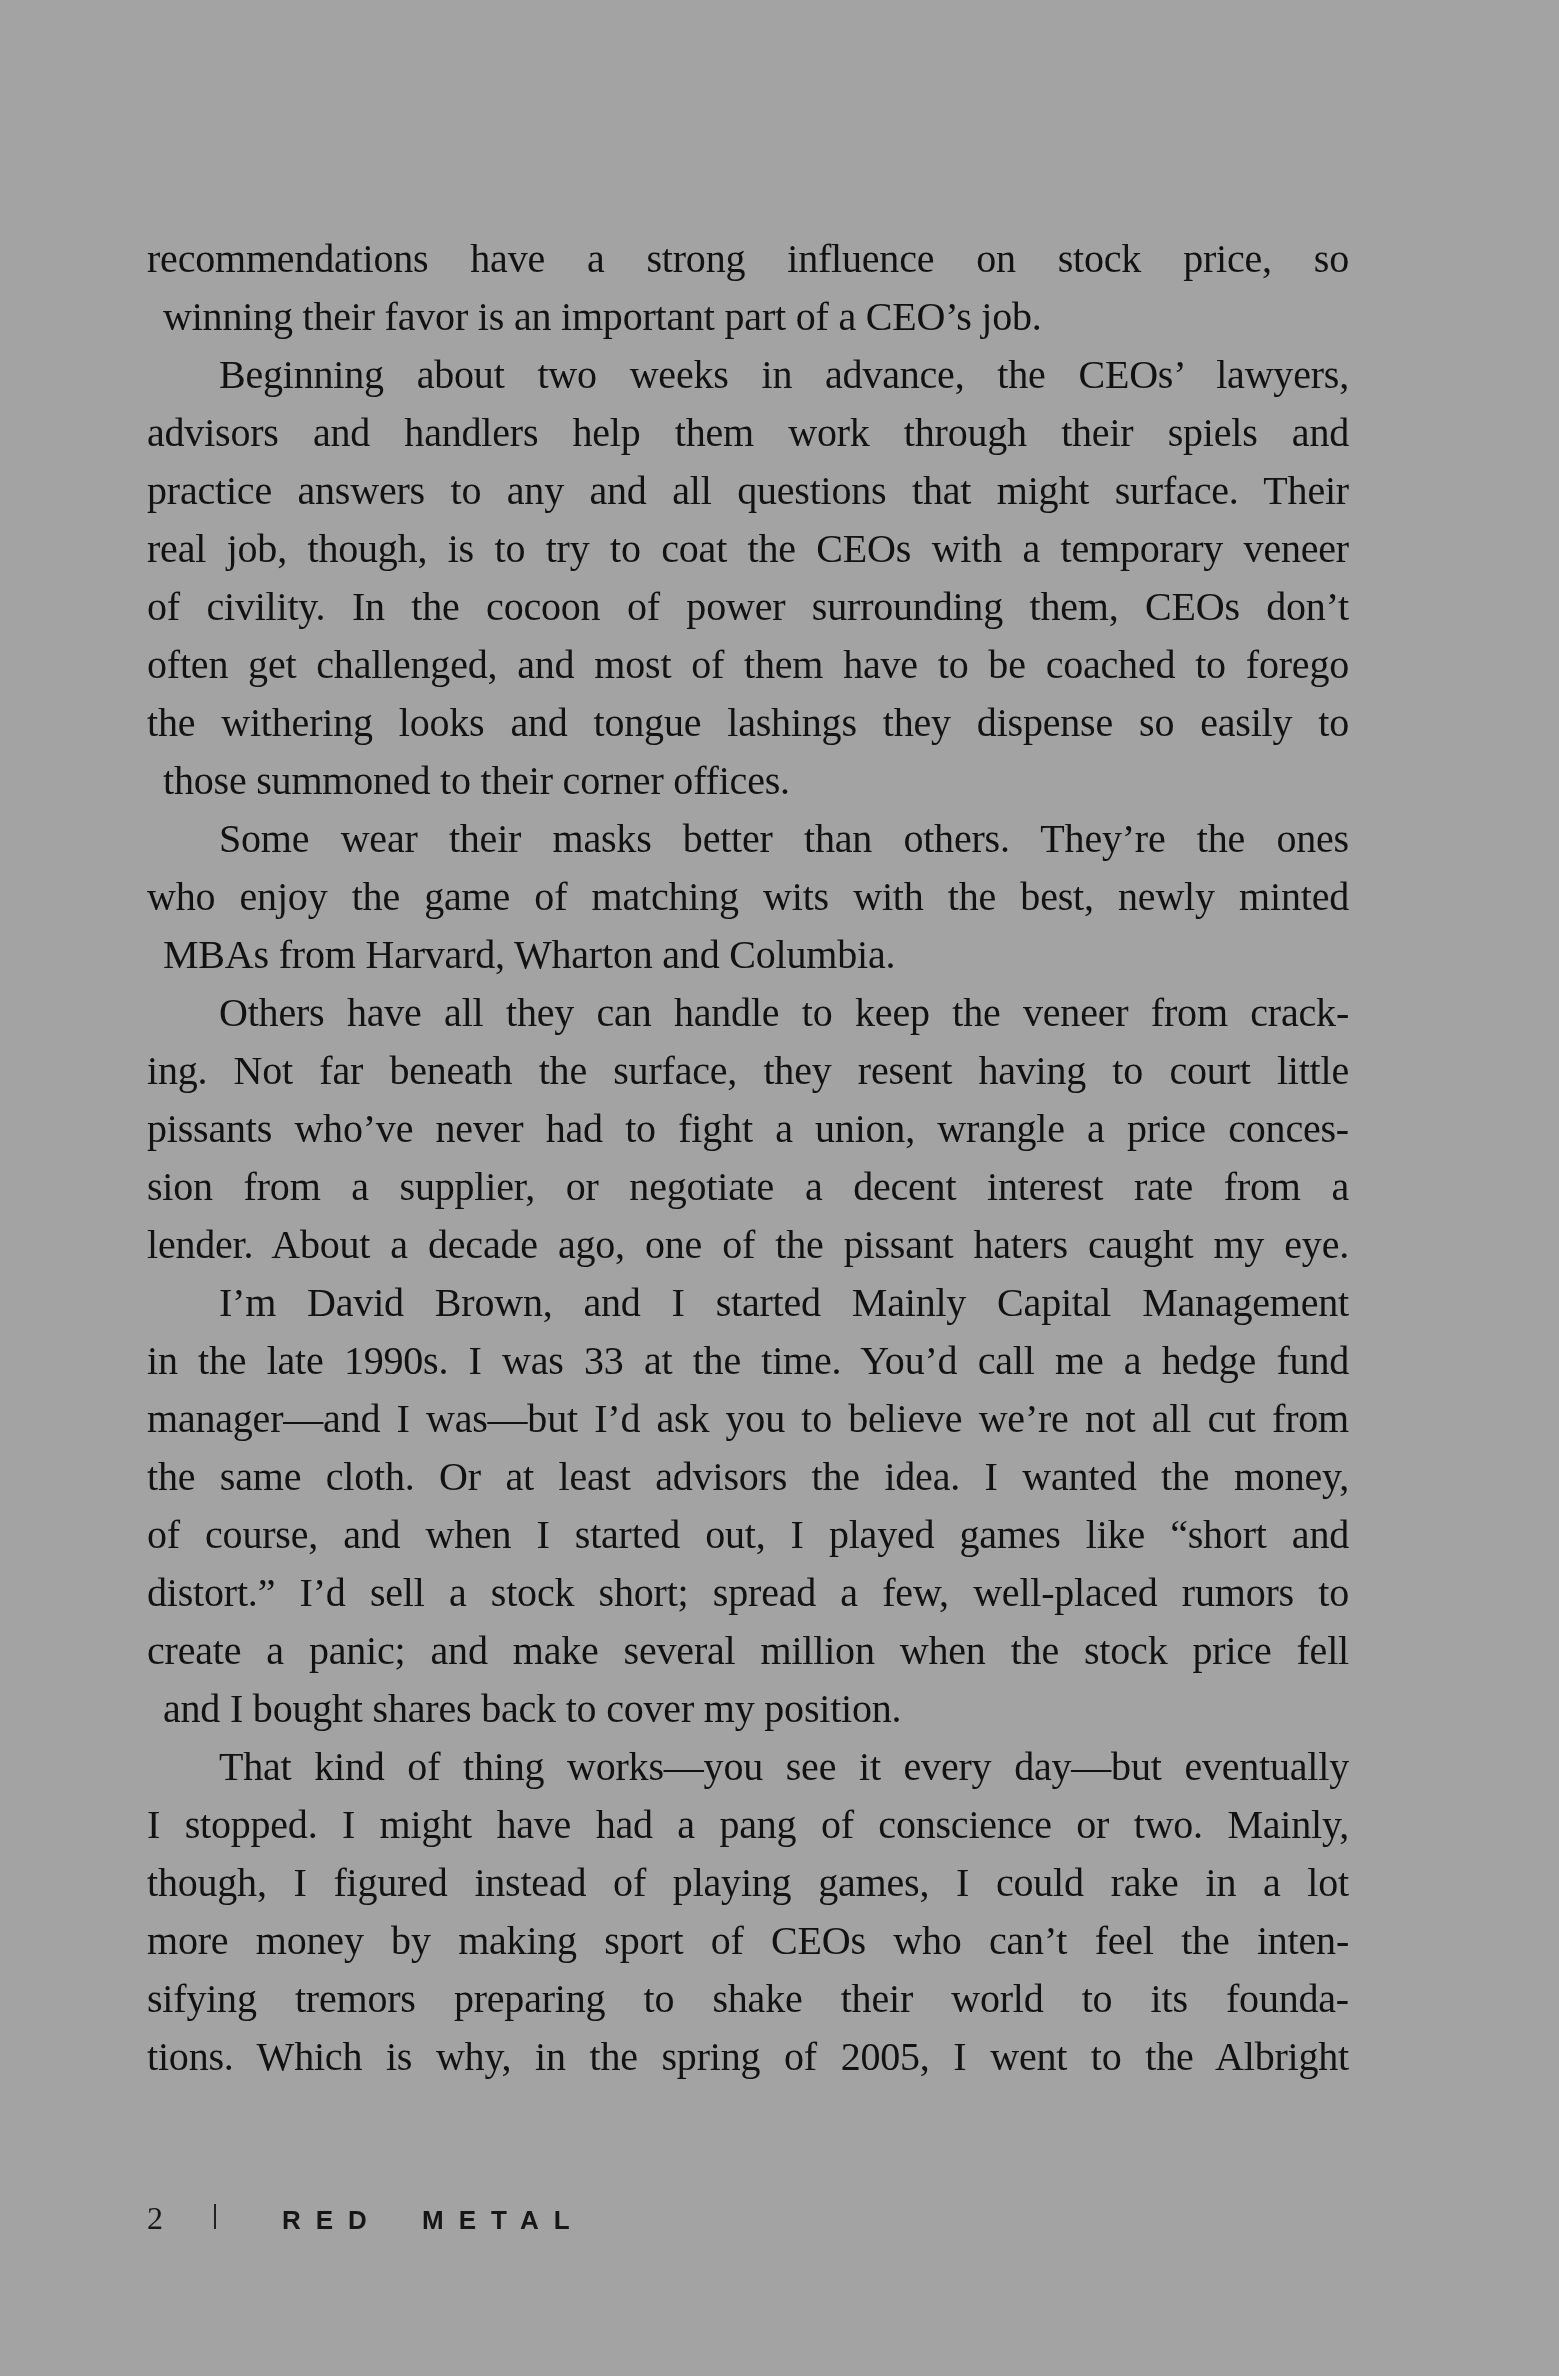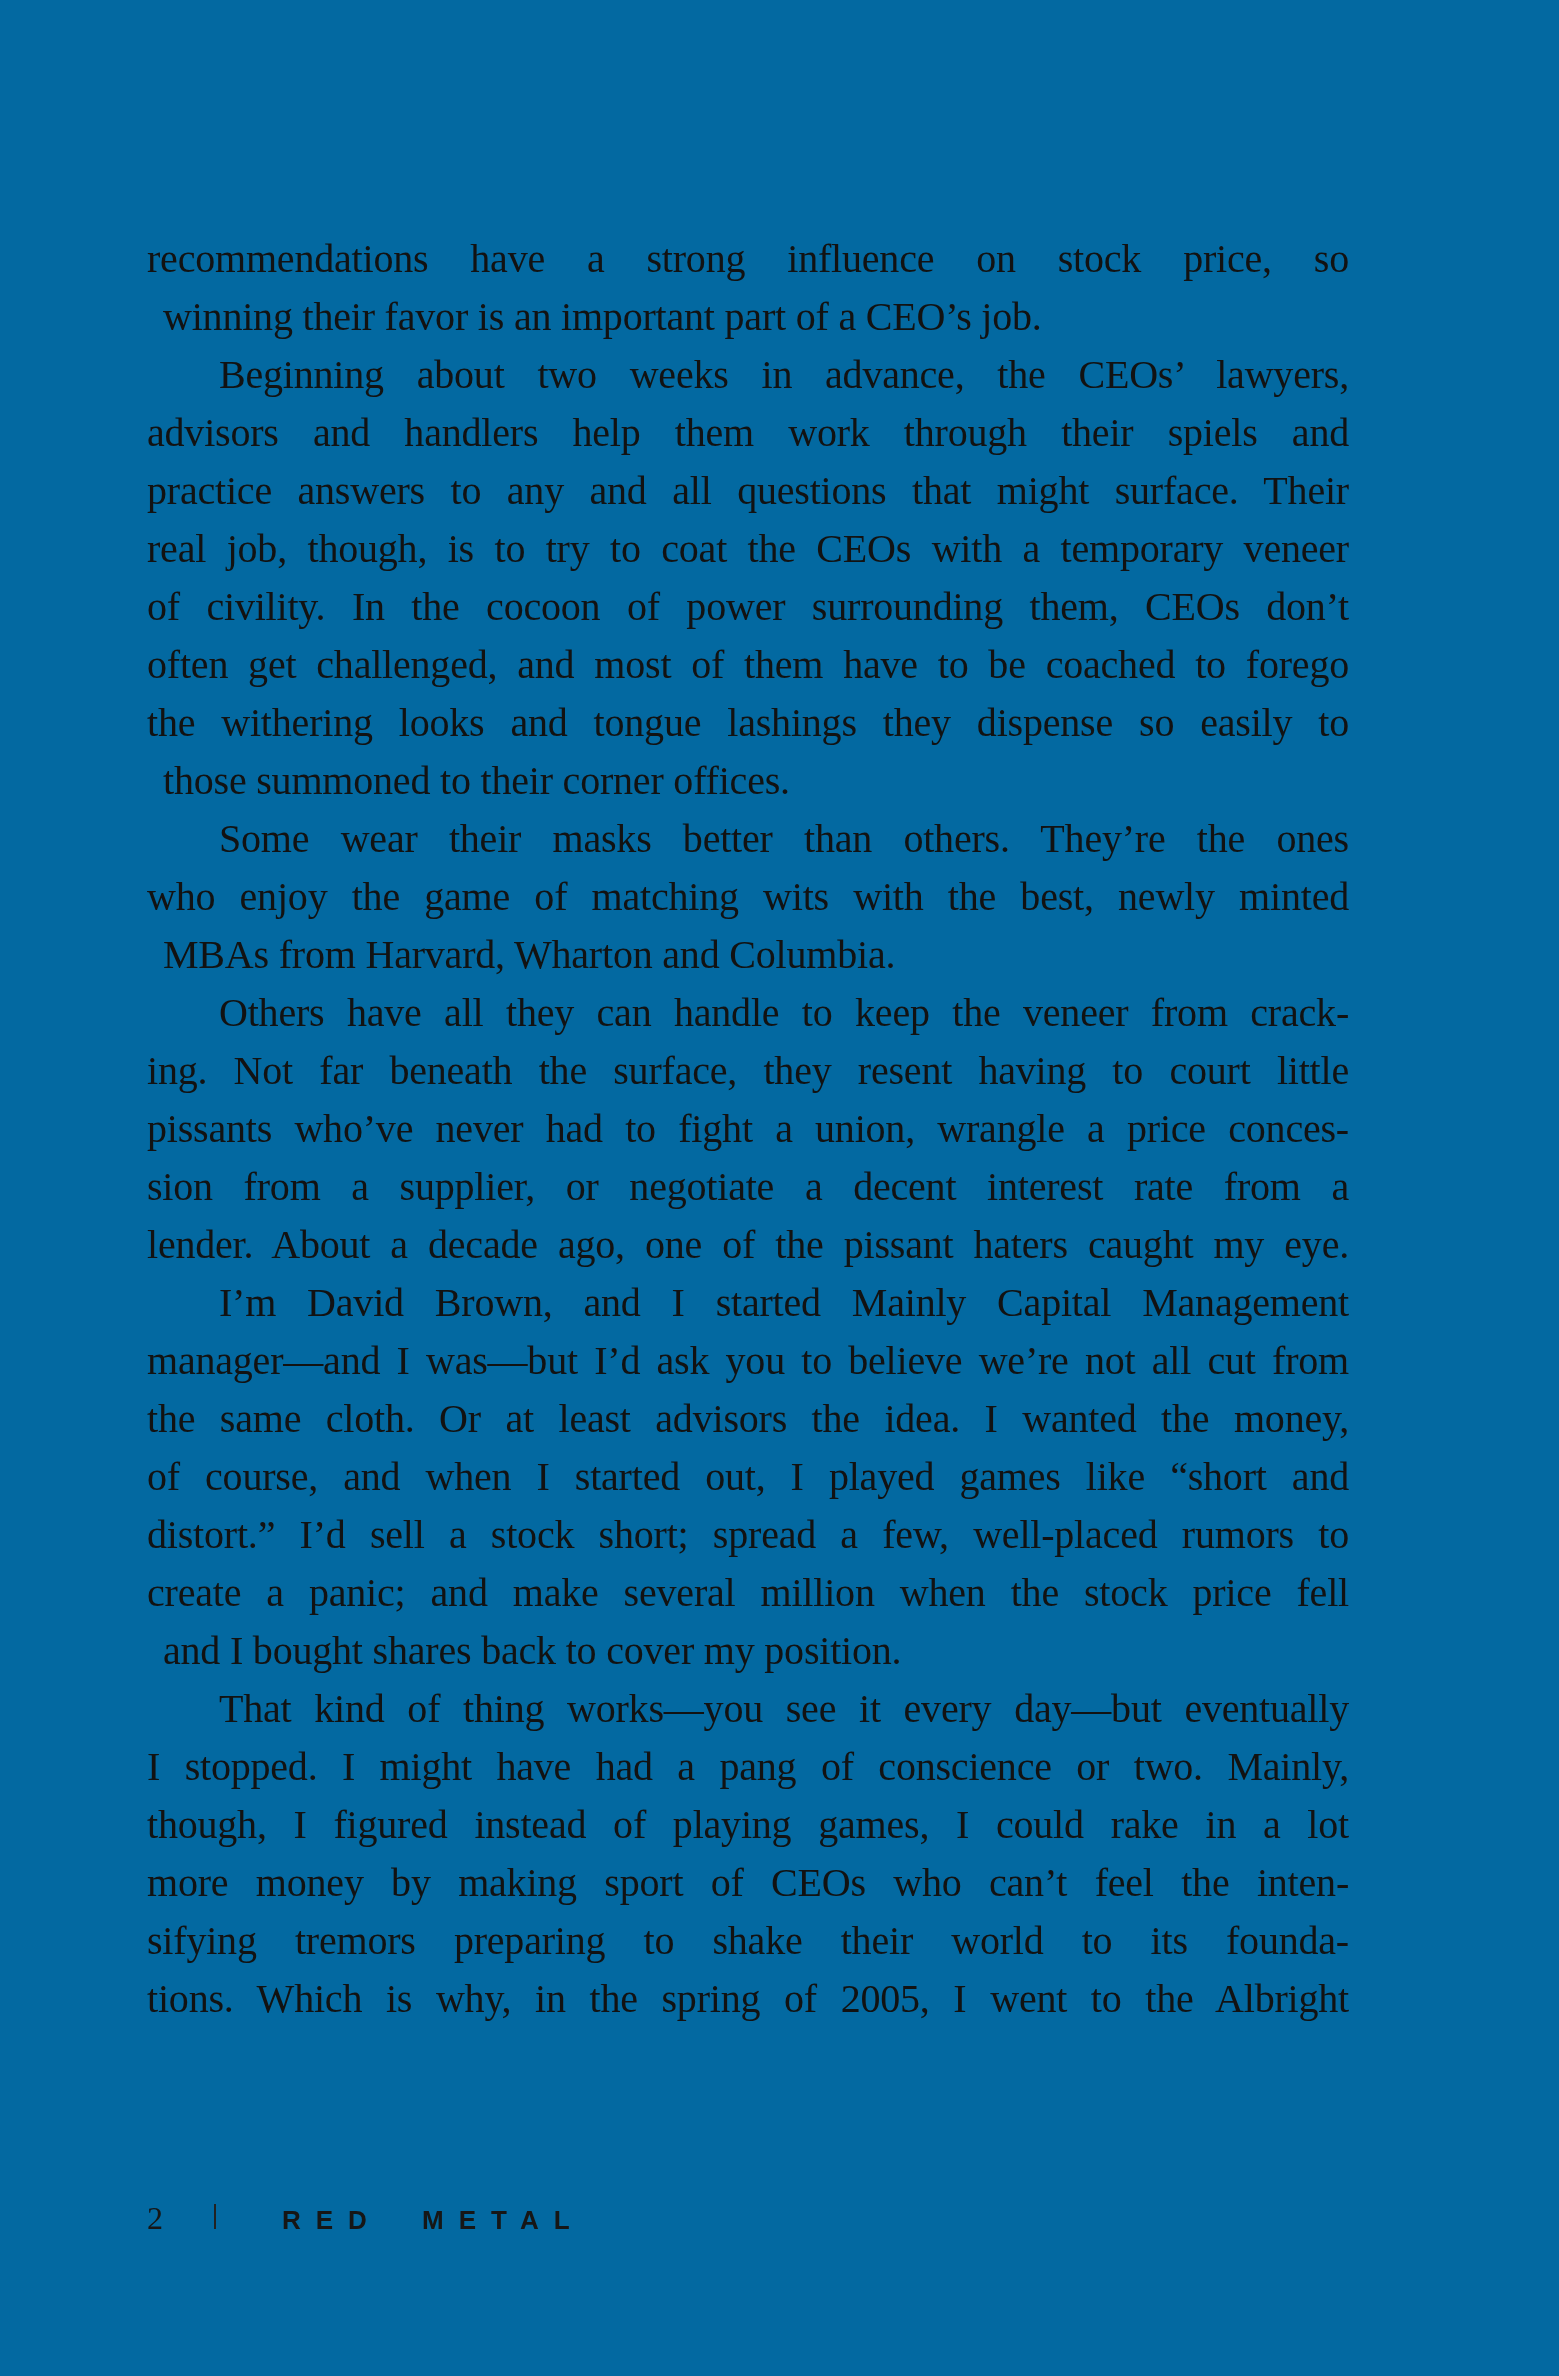--- a/index.html
+++ b/index.html
@@ -1,20 +1,20 @@
 <!DOCTYPE html>
 <html><head>
 <meta charset="utf-8">
 <style>
   html, body { margin: 0; padding: 0; background: #e8e8e8; }
   .page {
     position: relative;
     width: 1559px;
     height: 2376px;
-    background: #0369a1;
+    background: #a3a3a3;
     font-family: "Liberation Serif", "DejaVu Serif", serif;
     color: #121212;
     overflow: hidden;
   }
   .text-block {
     position: absolute;
     left: 147px;
     top: 230px;
     width: 1202px;
   }
@@ -77,20 +77,21 @@
     <div class="line end">those summoned to their corner offices.</div>
     <div class="line indent">Some wear their masks better than others. They’re the ones</div>
     <div class="line">who enjoy the game of matching wits with the best, newly minted</div>
     <div class="line end">MBAs from Harvard, Wharton and Columbia.</div>
     <div class="line indent">Others have all they can handle to keep the veneer from crack-</div>
     <div class="line">ing. Not far beneath the surface, they resent having to court little</div>
     <div class="line">pissants who’ve never had to fight a union, wrangle a price conces-</div>
     <div class="line">sion from a supplier, or negotiate a decent interest rate from a</div>
     <div class="line">lender. About a decade ago, one of the pissant haters caught my eye.</div>
     <div class="line indent">I’m David Brown, and I started Mainly Capital Management</div>
+    <div class="line">in the late 1990s. I was 33 at the time. You’d call me a hedge fund</div>
     <div class="line">manager—and I was—but I’d ask you to believe we’re not all cut from</div>
     <div class="line">the same cloth. Or at least advisors the idea. I wanted the money,</div>
     <div class="line">of course, and when I started out, I played games like “short and</div>
     <div class="line">distort.” I’d sell a stock short; spread a few, well-placed rumors to</div>
     <div class="line">create a panic; and make several million when the stock price fell</div>
     <div class="line end">and I bought shares back to cover my position.</div>
     <div class="line indent">That kind of thing works—you see it every day—but eventually</div>
     <div class="line">I stopped. I might have had a pang of conscience or two. Mainly,</div>
     <div class="line">though, I figured instead of playing games, I could rake in a lot</div>
     <div class="line">more money by making sport of CEOs who can’t feel the inten-</div>

